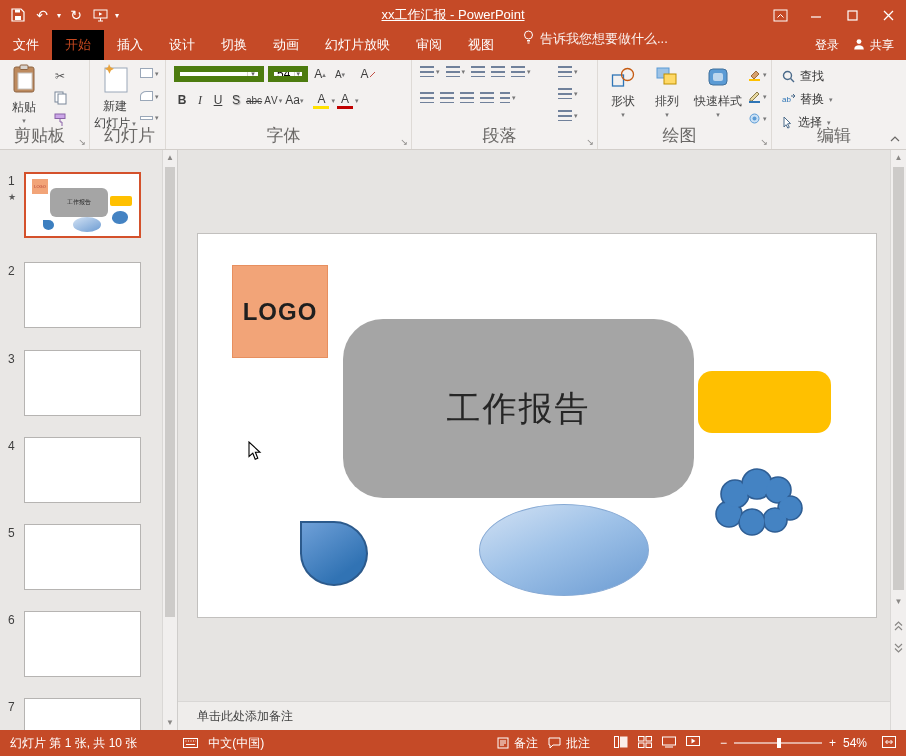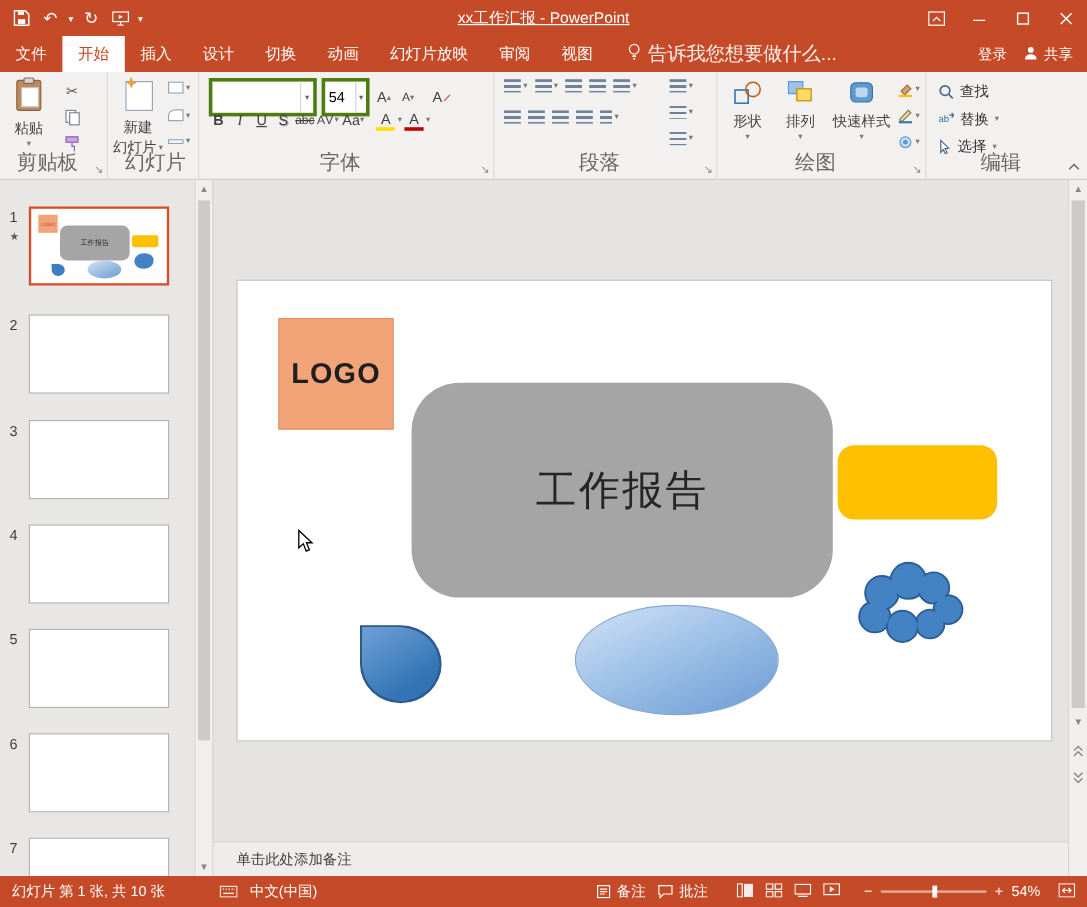--- a/index.html
+++ b/index.html
@@ -16,38 +16,38 @@
           font-size:14px; color:#fff; }
   .tcaret { font-size:8px; min-width:10px; }
   .win-title { position:absolute; left:50%; transform:translateX(-50%); font-size:13px; white-space:nowrap;text-decoration:underline; }
   .winctrls { margin-left:auto; display:flex; }
   .wbtn { width:36px; height:30px; display:flex; align-items:center; justify-content:center; }
 
   
   .tabrow { position:absolute; top:30px; left:0; right:0; height:30px; background:var(--chrome);
             display:flex; align-items:stretch; color:#fff; }
   .tab { padding:0 13px; display:flex; align-items:center; font-size:13px; white-space:nowrap; }
-  .tab.selected { background:#ffffff; color:#C5481F; }
-  .tellme { display:flex; align-items:center; gap:6px; margin-left:16px; color:rgba(255,255,255,.92);
-            font-size:16px; }
+  .tab.selected { background:#000000; color:#C5481F; }
+  .tellme { display:flex; align-items:flex-start; gap:6px; margin-left:16px; color:rgba(255,255,255,.92);
+            font-size:13px; }
   .tabright { margin-left:auto; display:flex; align-items:center; gap:14px; padding-right:12px; font-size:12px; }
 
   
   .ribbon { position:absolute; top:60px; left:0; right:0; height:90px; background:#F3F1F0;
             border-bottom:1px solid #D2CECA; }
   .rgroup { position:absolute; top:0; bottom:0; border-right:1px solid #DEDAD6; }
   .rgl { position:absolute; bottom:2px; left:4px; right:14px; text-align:center; font-size:17px; color:#6A6866; }
   .rgl-full { right:0; }
   .launcher { position:absolute; bottom:2px; right:3px; font-size:9px; color:#8A8886; }
   .bigbtn { position:absolute; display:flex; flex-direction:column; align-items:center; gap:2px;
             font-size:12px; color:#444; text-align:center; line-height:1.25; }
   .caret { font-size:7px; color:#777; line-height:1; }
   .ric { width:20px; height:19px; display:flex; align-items:center; justify-content:center;
          font-size:12px; color:#555; }
-  .combo { background:#fff; border:3px solid #4d7c0f; height:32px; display:flex; align-items:center; }
+  .combo { background:#fff; border:6px solid #4d7c0f; height:16px; display:flex; align-items:center; }
   .combo input { border:none; outline:none; width:100%; height:100%; font-size:12px; padding:0 3px;
                  font-family:inherit; background:transparent; }
   .combo .dd { width:13px; height:100%; display:flex; align-items:center; justify-content:center;
                border-left:1px solid #D8D4D0; color:#666; font-size:7px; }
   .fmt { min-width:16px; height:18px; display:flex; align-items:center; justify-content:center;
          font-size:12px; color:#3F3F3F; }
   .licon { width:14px; height:11px;
            background:repeating-linear-gradient(to bottom,#70819B 0 2px,transparent 2px 5px); }
   .mini-slide-ic { width:13px; height:10px; background:#fff; border:1px solid #9AA7B8; }
   .iconrow { display:flex; align-items:center; gap:2px; }

